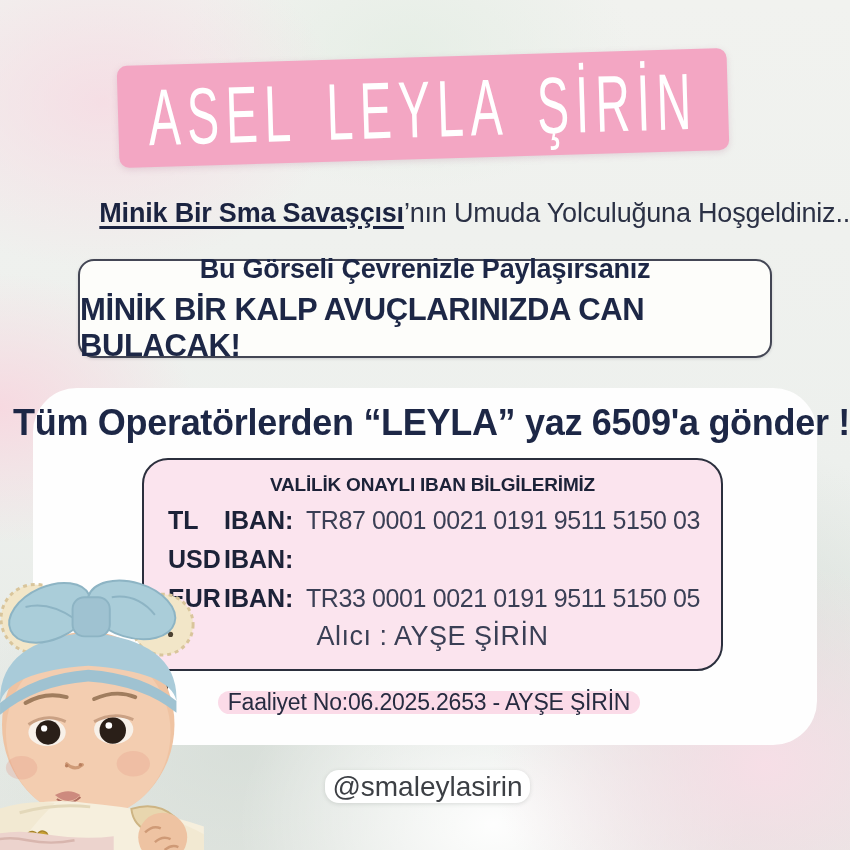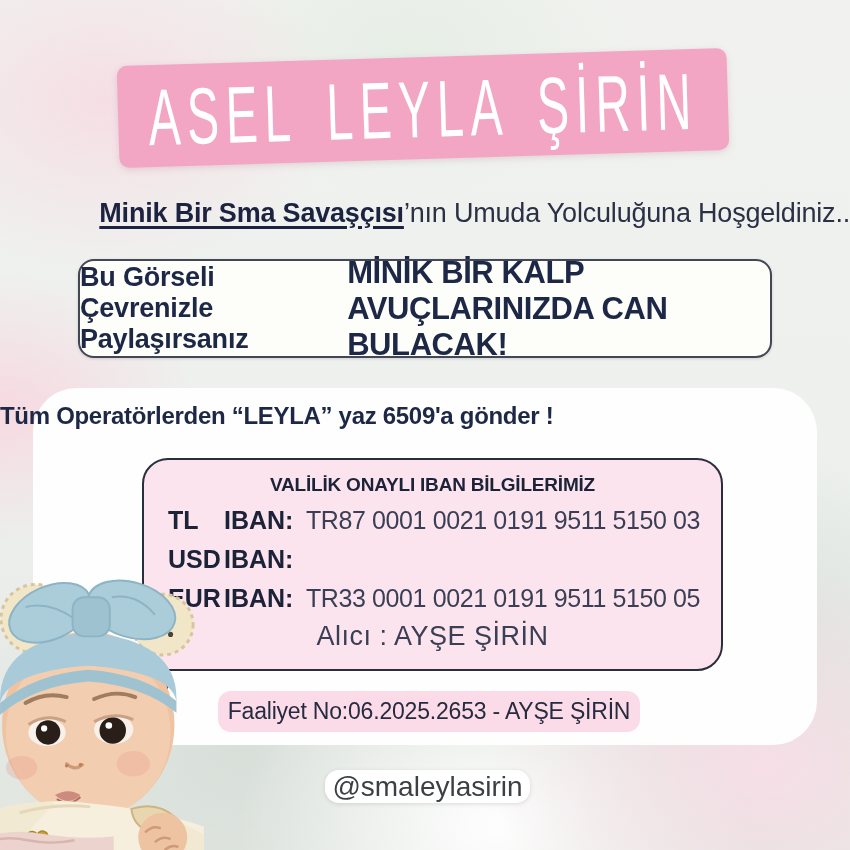--- a/index.html
+++ b/index.html
@@ -44,35 +44,35 @@
   .welcome .hl {
     font-weight:700; color:#1b2340;
     text-decoration:underline; text-decoration-thickness:3px; text-underline-offset:4px;
   }
 
   
   .share-box {
     position:absolute; left:78px; top:259px; width:694px; height:99px;
     box-sizing:border-box; background:#fdfdfa;
     border:2px solid #434654; border-radius:16px;
-    display:flex; flex-direction:row; align-items:center; justify-content:center; gap:7px;
+    display:flex; flex-direction:column; align-items:center; justify-content:center; gap:7px;
     box-shadow:0 1px 3px rgba(60,60,80,.18);
   }
   .share-line1 { font-size:27px; font-weight:700; color:#1d2746; letter-spacing:-0.2px; }
   .share-line2 { font-size:31px; font-weight:700; color:#1d2746; letter-spacing:-0.4px; }
 
   
   .panel {
     position:absolute; left:33px; top:388px; width:784px; height:357px;
     background:#fefefe; border-radius:44px; z-index:1;
   }
 
   .sms-line {
     position:absolute; left:0; top:402px; width:850px; z-index:2;
-    text-align:left; font-size:24px; font-weight:700; color:#1d2746; letter-spacing:-0.3px;
+    text-align:right; font-size:36px; font-weight:700; color:#1d2746; letter-spacing:-0.3px;
   }
 
   
   .iban-box {
     position:absolute; left:142px; top:458px; width:581px; height:213px;
     box-sizing:border-box; background:#fbe4ee;
     border:2px solid #2b2f3d; border-radius:26px; z-index:2;
     padding-top:14px;
   }
   .iban-title {
@@ -82,21 +82,21 @@
   .iban-row { display:flex; align-items:baseline; margin:9px 0 0 24px; line-height:30px; }
   .iban-cur  { width:56px; font-size:25px; font-weight:700; color:#1c2238; }
   .iban-word { width:82px; font-size:25px; font-weight:700; color:#1c2238; }
   .iban-val  { font-size:25px; color:#3a3f55; letter-spacing:-0.4px; white-space:nowrap; }
   .iban-recipient {
     text-align:center; font-size:27px; color:#3a3f55; margin-top:8px; letter-spacing:0.5px;
   }
 
   
   .faaliyet {
-    position:absolute; left:218px; top:691px; width:422px; height:41px; z-index:2;
+    position:absolute; left:218px; top:691px; width:422px; height:23px; z-index:2;
     background:#fbdbe8; border-radius:13px;
     display:flex; align-items:center; justify-content:center;
     font-size:23px; color:#262b40; letter-spacing:-0.2px;
   }
 
   
   .handle {
     position:absolute; left:325px; top:770px; width:205px; height:33px; z-index:3;
     background:#ffffff; border-radius:14px;
     display:flex; align-items:center; justify-content:center;

